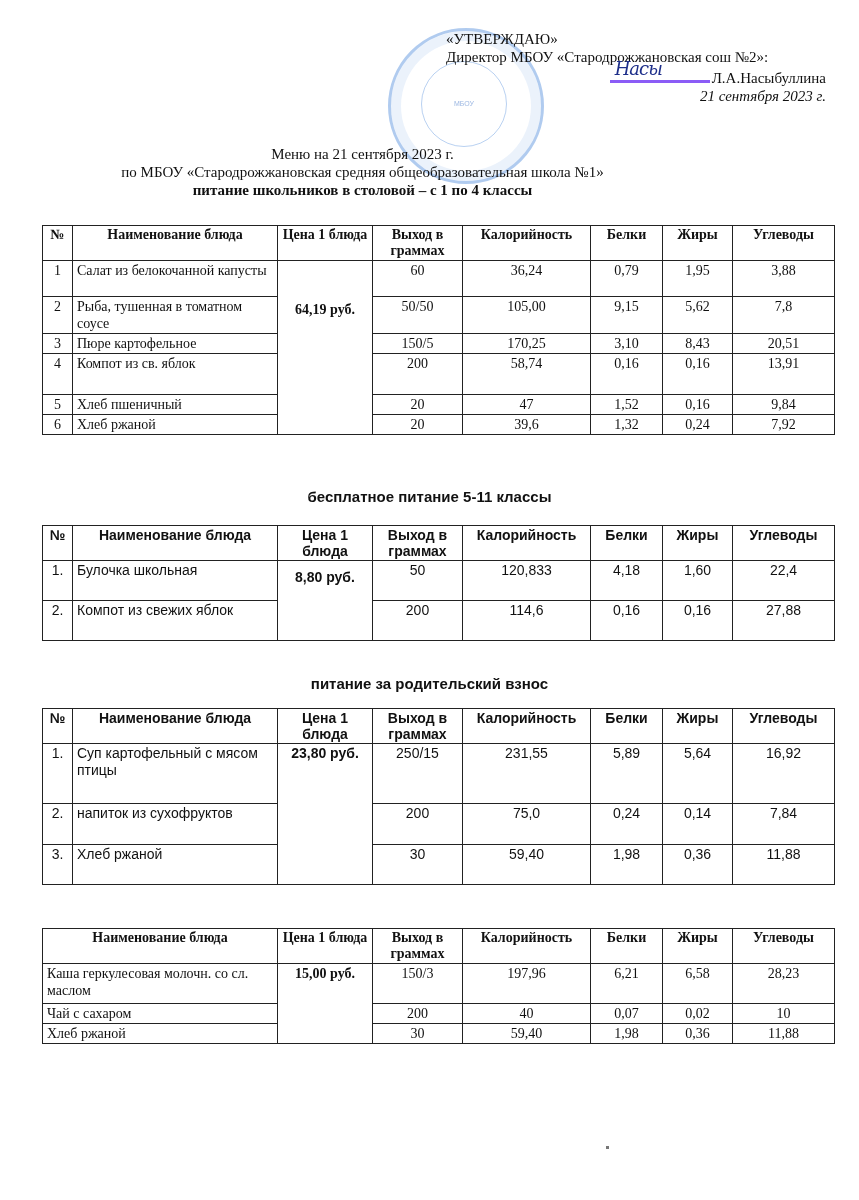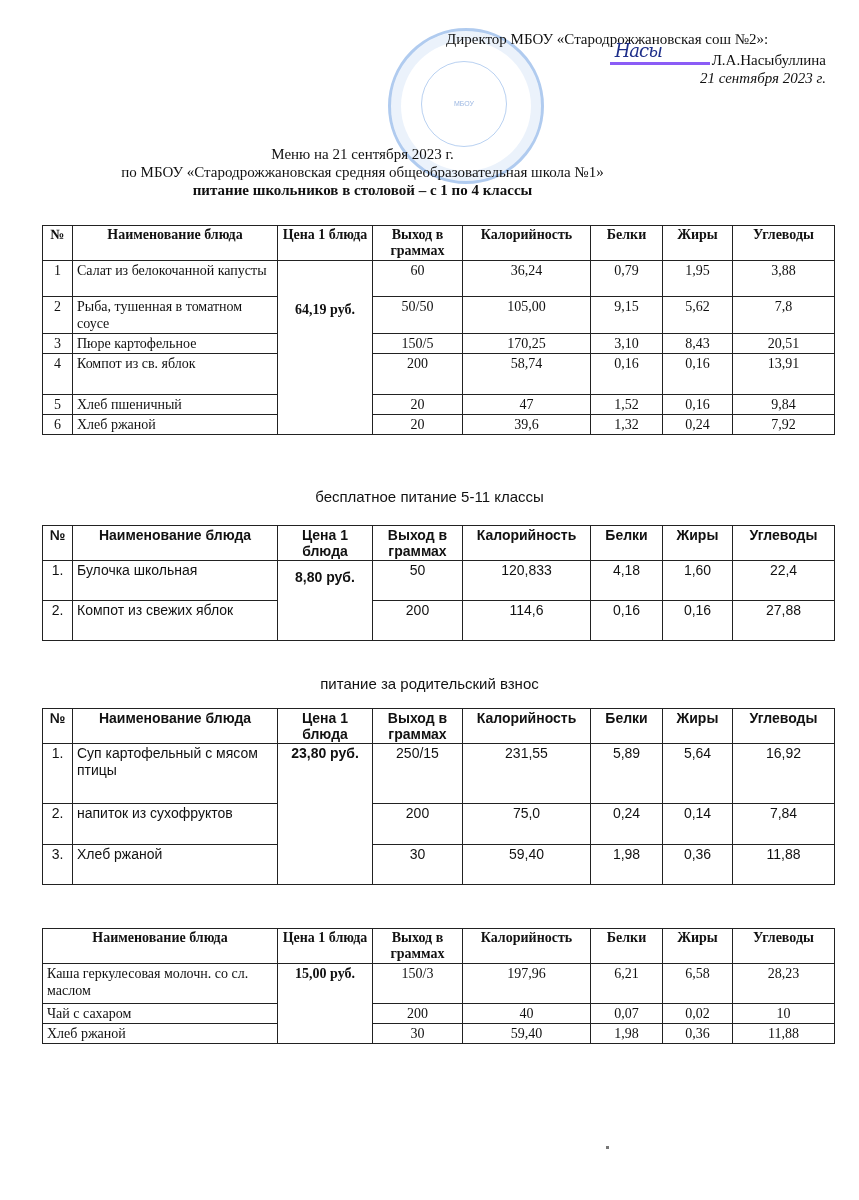--- a/index.html
+++ b/index.html
@@ -44,31 +44,32 @@
     }
     table.menu th, table.menu td {
       border: 1px solid #222; padding: 1px 4px; vertical-align: top;
     }
     table.menu th { font-weight: bold; text-align: center; line-height: 16px; }
     table.menu td { line-height: 17px; }
     td.c { text-align: center; }
     td.price { font-weight: bold; text-align: center; vertical-align: middle; }
     td.num { text-align: center; }
     .t2, .t3 { font-family: "Liberation Sans", sans-serif; font-stretch: condensed; }
-    .section-title { position: absolute; left: 0; width: 859px; text-align: center; font-weight: normal; font-size: 15px; }
+    .section-title { position: absolute; left: 0; width: 859px; text-align: center; font-weight: bold; font-size: 15px; }
     .speck { position: absolute; left: 606px; top: 1146px; width: 3px; height: 3px; background: #777; }
   </style>
 </head>
 <body>
 
 <div class="stamp">
   <div class="inner">МБОУ</div>
 </div>
 
 <div class="approval">
+  <div class="a-title">«УТВЕРЖДАЮ»</div>
   <div class="a-director">Директор МБОУ «Стародрожжановская сош №2»:</div>
   <div class="a-sign">
     <span class="sign-line"><span class="signature">Насы</span></span><span>Л.А.Насыбуллина</span>
   </div>
   <div class="a-date">21 сентября 2023 г.</div>
 </div>
 
 <div class="heading" style="top:145px;">Меню на 21 сентября 2023 г.</div>
 <div class="heading" style="top:163px;">по МБОУ «Стародрожжановская  средняя общеобразовательная школа №1»</div>
 <div class="heading bold" style="top:181px;">питание  школьников в столовой – с 1 по 4 классы</div>

